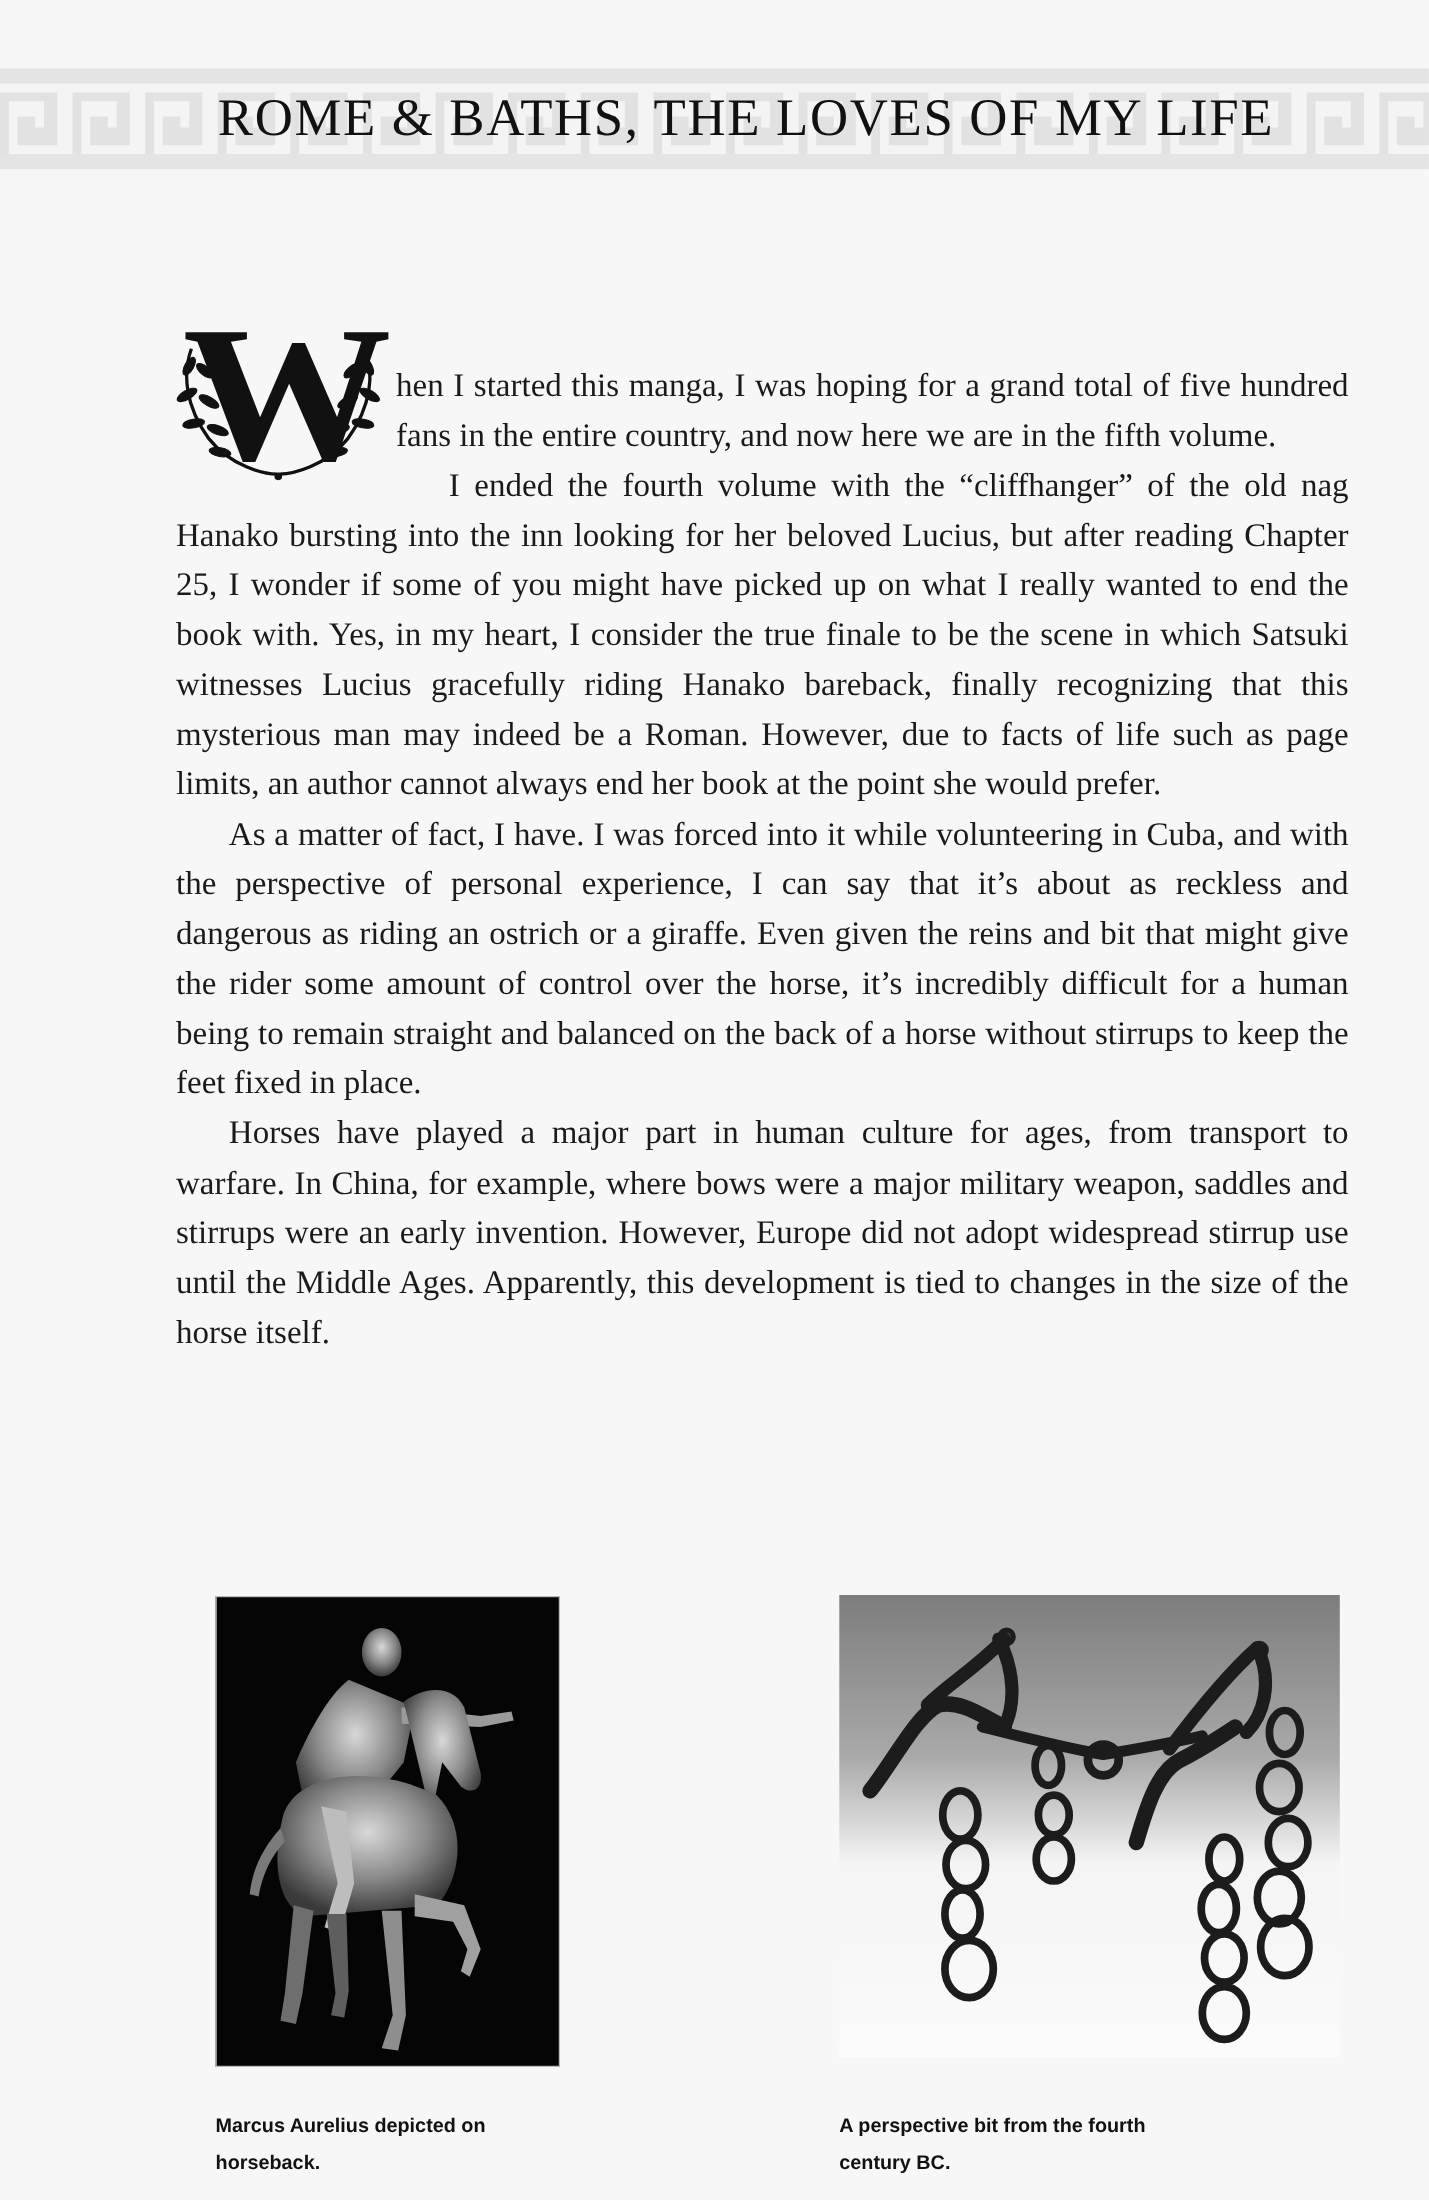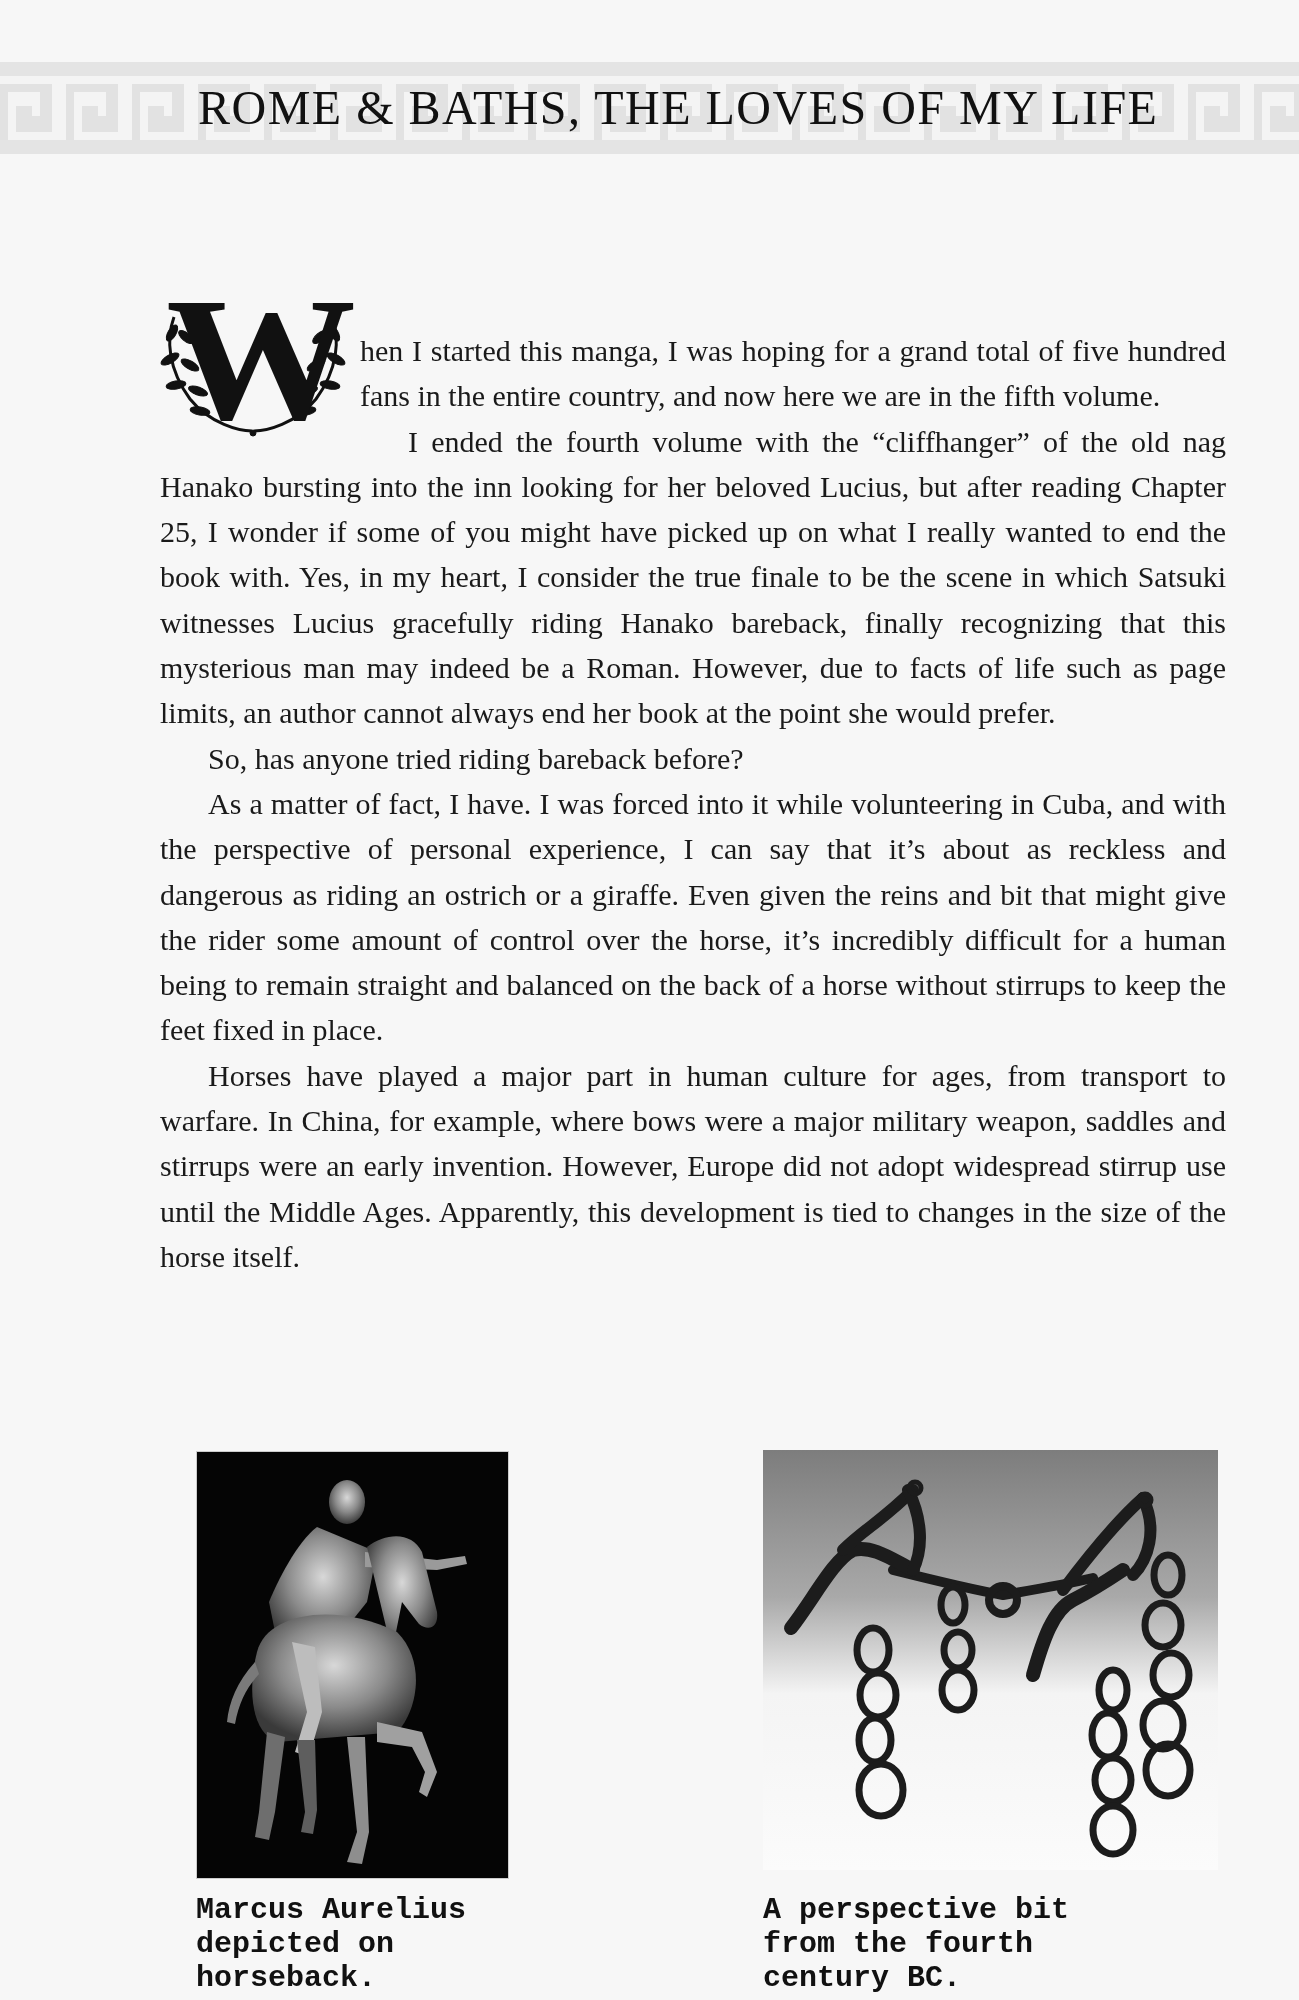--- a/index.html
+++ b/index.html
@@ -39,23 +39,24 @@
     }
     .figure { position: absolute; }
     .fig-left { left: 196px; top: 1451px; width: 313px; height: 428px; }
     .fig-right { left: 763px; top: 1450px; width: 455px; height: 420px; }
     .photo { width: 100%; height: 100%; position: relative; overflow: hidden; }
     .photo-left { background: #050505; border: 1px solid #ccc; box-sizing: border-box; }
     .photo-right {
       background: linear-gradient(to bottom, #7d7d7d 0%, #a9a9a9 35%, #f4f4f4 58%, #fbfbfb 100%);
     }
     .caption {
-      position: absolute; font-weight: bold; font-size: 30px; line-height: 34px;
+      position: absolute; font-weight: bold; font-size: 18px; line-height: 34px;
       color: #111; width: 340px;
-      font-family: Liberation Mono, monospace;
+      font-family: Liberation Sans, sans-serif;
+      margin-top: 22px;
     }
     .cap-left { left: 196px; top: 1893px; }
     .cap-right { left: 763px; top: 1893px; }
   </style>
 </head>
 <body>
 
 <div class="header-band">
   <svg width="1299" height="92">
     <rect x="0" y="0" width="1299" height="92" fill="#f4f4f4"></rect>
@@ -107,21 +108,20 @@
         <ellipse cx="170" cy="86" rx="10" ry="4" transform="rotate(10 170 86)"></ellipse>
         <ellipse cx="148" cy="92" rx="10" ry="4" transform="rotate(-20 148 92)"></ellipse>
         <ellipse cx="146" cy="112" rx="10" ry="4" transform="rotate(-10 146 112)"></ellipse>
         <circle cx="93" cy="134" r="3"></circle>
       </g>
     </svg>
     <span class="dropcap-letter">W</span>
   </div>
   <p class="first">hen I started this manga, I was hoping for a grand total of five hundred fans in the entire country, and now here we are in the fifth volume.</p>
   <p>I ended the fourth volume with the “cliffhanger” of the old nag Hanako bursting into the inn looking for her beloved Lucius, but after reading Chapter 25, I wonder if some of you might have picked up on what I really wanted to end the book with. Yes, in my heart, I consider the true finale to be the scene in which Satsuki witnesses Lucius gracefully riding Hanako bareback, finally recognizing that this mysterious man may indeed be a Roman. However, due to facts of life such as page limits, an author cannot always end her book at the point she would prefer.</p>
-  <p>So, has anyone tried riding bareback before?</p>
   <p>As a matter of fact, I have. I was forced into it while volunteering in Cuba, and with the perspective of personal experience, I can say that it’s about as reckless and dangerous as riding an ostrich or a giraffe. Even given the reins and bit that might give the rider some amount of control over the horse, it’s incredibly difficult for a human being to remain straight and balanced on the back of a horse without stirrups to keep the feet fixed in place.</p>
   <p>Horses have played a major part in human culture for ages, from transport to warfare. In China, for example, where bows were a major military weapon, saddles and stirrups were an early invention. However, Europe did not adopt widespread stirrup use until the Middle Ages. Apparently, this development is tied to changes in the size of the horse itself.</p>
 </div>
 
 <div class="figure fig-left">
   <div class="photo photo-left">
     <svg width="313" height="428" viewBox="0 0 313 428">
       <defs>
         <radialGradient id="bronze" cx="50%" cy="40%" r="60%">
           <stop offset="0%" stop-color="#d8d8d8"></stop>

